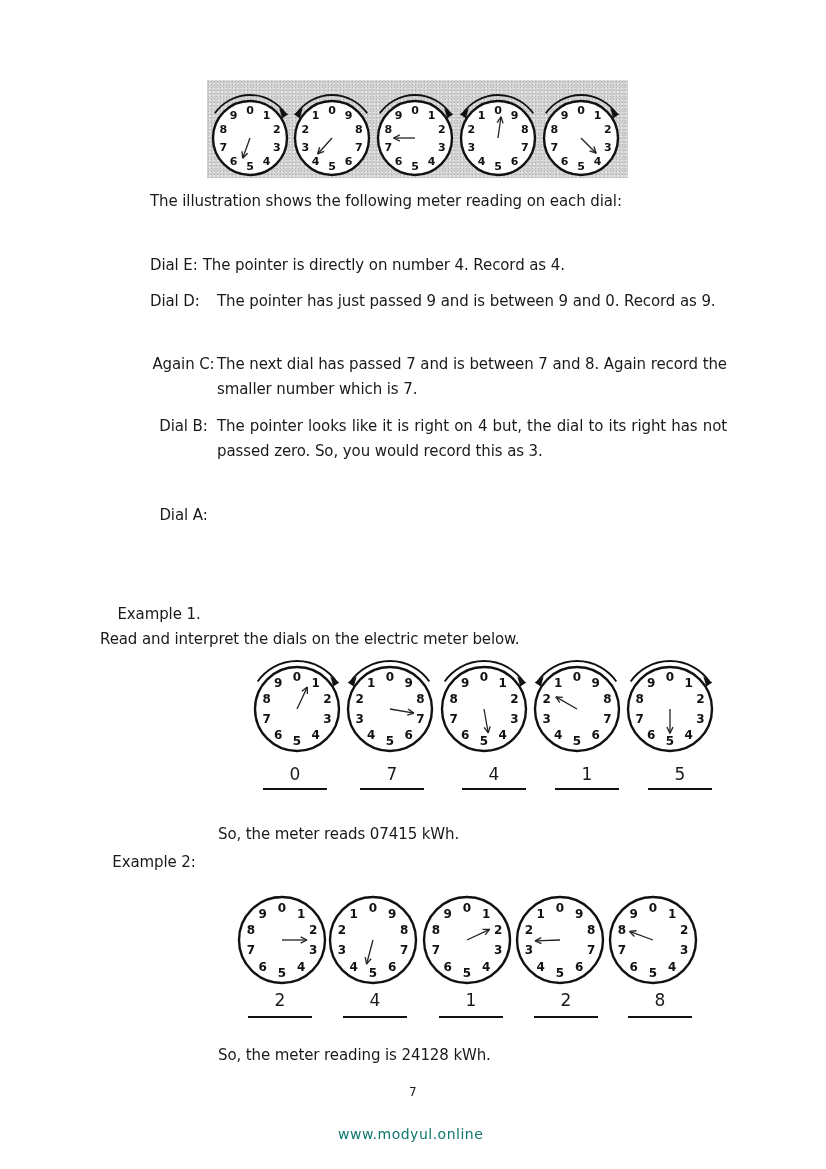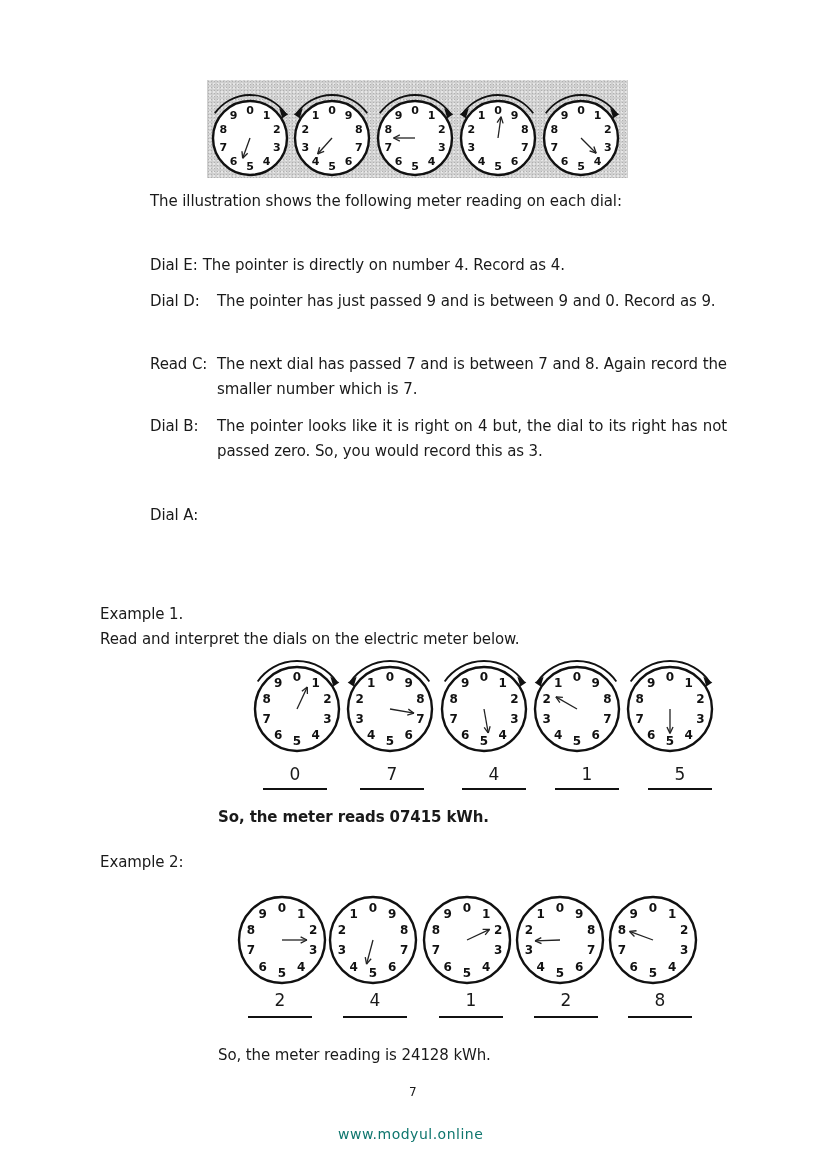--- a/index.html
+++ b/index.html
@@ -2,21 +2,21 @@
 <html><head>
 <meta charset="utf-8">
 <style>
   html, body { margin: 0; padding: 0; background: #ffffff; }
   body { width: 826px; height: 1169px; position: relative; overflow: hidden;
          font-family: "DejaVu Sans", sans-serif; color: #1a1a1a; }
   .abs { position: absolute; }
   .para { font-size: 15px; line-height: 25px; letter-spacing: -0.1px; }
   .justify { text-align: justify; text-align-last: left; }
   .hang { display: flex; }
-  .hang .lbl { white-space: pre; }
+  .hang .lbl { white-space: pre; text-align: center; }
   .hang .txt { flex: 1; }
   .illus { background: #cfcfcf;
            background-image: radial-gradient(#b0b0b0 0.8px, transparent 0.9px),
                              radial-gradient(#e6e6e6 0.8px, transparent 0.9px);
            background-size: 3px 3px, 4px 4px; background-position: 0 0, 1px 2px; }
   svg text { font-family: "DejaVu Sans", sans-serif; font-weight: bold; }
   .answer { position: absolute; text-align: center; font-size: 17px; }
   .answer .line { position: absolute; left: 0; right: 0; bottom: 0; height: 2px; background: #111; }
   .pagenum { font-size: 12px; }
   .watermark { font-size: 14px; color: #0f766e; letter-spacing: 0.5px; }
@@ -125,21 +125,21 @@
 
 <div class="abs para hang" style="left:150px; top:253px; width:577px;">
   <span class="lbl">Dial E:</span>
   <span class="txt" style="margin-left:5px;">The pointer is directly on number 4. Record as 4.</span>
 </div>
 <div class="abs para hang justify" style="left:150px; top:289px; width:577px;">
   <span class="lbl" style="width:67px;">Dial D:</span>
   <span class="txt justify">The pointer has just passed 9 and is between 9 and 0. Record as 9.</span>
 </div>
 <div class="abs para hang" style="left:150px; top:352px; width:577px;">
-  <span class="lbl" style="width:67px;">Read C:</span>
+  <span class="lbl" style="width:67px;">Again C:</span>
   <span class="txt justify">The next dial has passed 7 and is between 7 and 8. Again record the smaller number which is 7.</span>
 </div>
 <div class="abs para hang" style="left:150px; top:414px; width:577px;">
   <span class="lbl" style="width:67px;">Dial B:</span>
   <span class="txt justify">The pointer looks like it is right on 4 but, the dial to its right has not passed zero. So, you would record this as 3.</span>
 </div>
 <div class="abs para hang" style="left:150px; top:503px; width:577px;">
   <span class="lbl" style="width:67px;">Dial A:</span>
 </div>
 
@@ -239,21 +239,21 @@
       <path d="M 467.3192981258716 30.468331055149783 L 458.3192981258716 24.468331055149783 L 461.3192981258716 34.46833105514978 Z" fill="#111"></path>
     </g>
   </svg>
 <div id="ex1-answers">
     <div class="answer" style="left: 263px; top: 764px; width: 64px; height: 26px;"><span>0</span><div class="line"></div></div>
     <div class="answer" style="left: 360px; top: 764px; width: 64px; height: 26px;"><span>7</span><div class="line"></div></div>
     <div class="answer" style="left: 462px; top: 764px; width: 64px; height: 26px;"><span>4</span><div class="line"></div></div>
     <div class="answer" style="left: 555px; top: 764px; width: 64px; height: 26px;"><span>1</span><div class="line"></div></div>
     <div class="answer" style="left: 648px; top: 764px; width: 64px; height: 26px;"><span>5</span><div class="line"></div></div>
   </div>
-<div class="abs para" style="left:218px; top:805px;font-weight:bold;">So, the meter reads 07415 kWh.</div>
+<div class="abs para" style="left:218px; top:822px;">So, the meter reads 07415 kWh.</div>
 
 <div class="abs para hang" style="left:100px; top:850px; width:640px;">
   <span class="lbl" style="width:108px;">Example 2:</span>
 </div>
 <svg id="ex2-svg" class="abs" style="left:235px; top:890px;" width="475" height="100" viewBox="0 0 475 100">
     <g>
       <circle cx="47" cy="50" r="43" fill="#fff" stroke="#111" stroke-width="2.4"></circle>
       <text x="47" y="21.64" text-anchor="middle" font-size="12" fill="#111">0</text>
       <text x="66.20882204491802" y="27.881324623826718" text-anchor="middle" font-size="12" fill="#111">1</text>
       <text x="78.08052695252562" y="44.22132462382672" text-anchor="middle" font-size="12" fill="#111">2</text>

